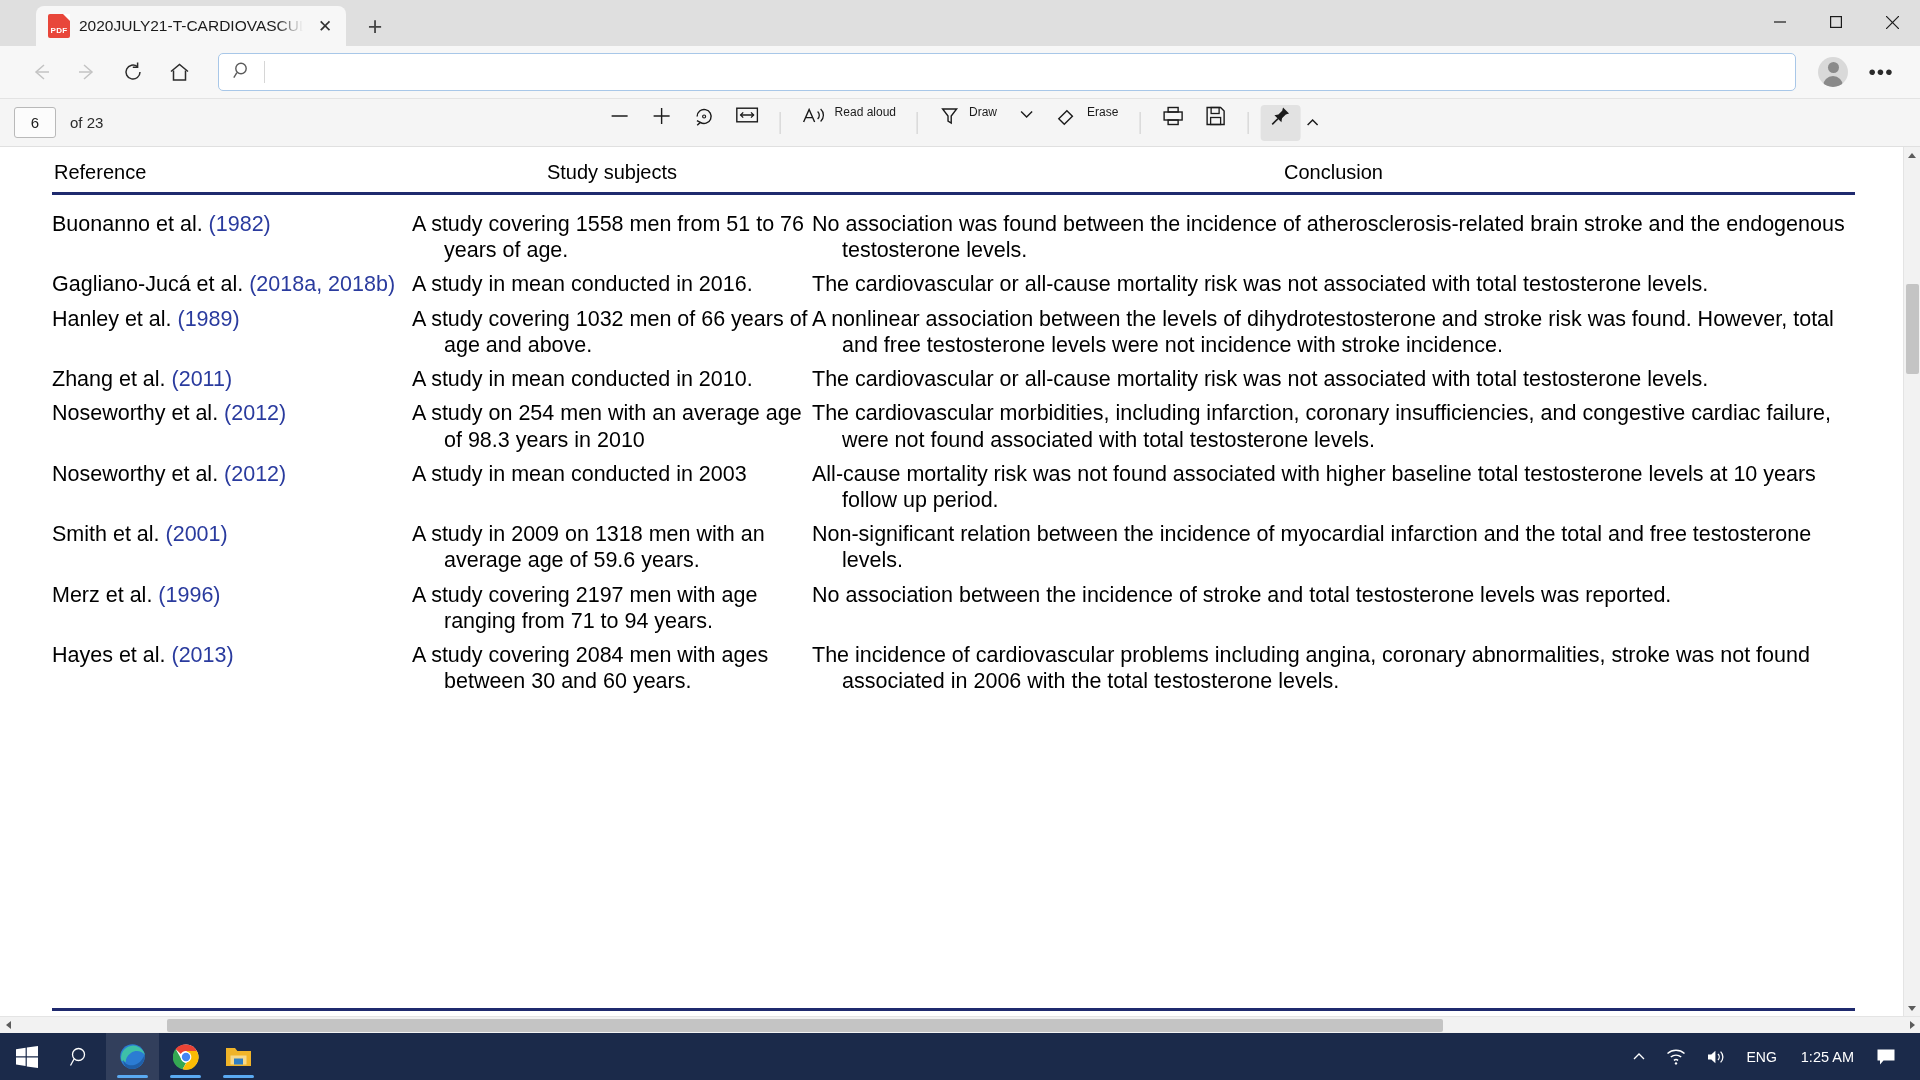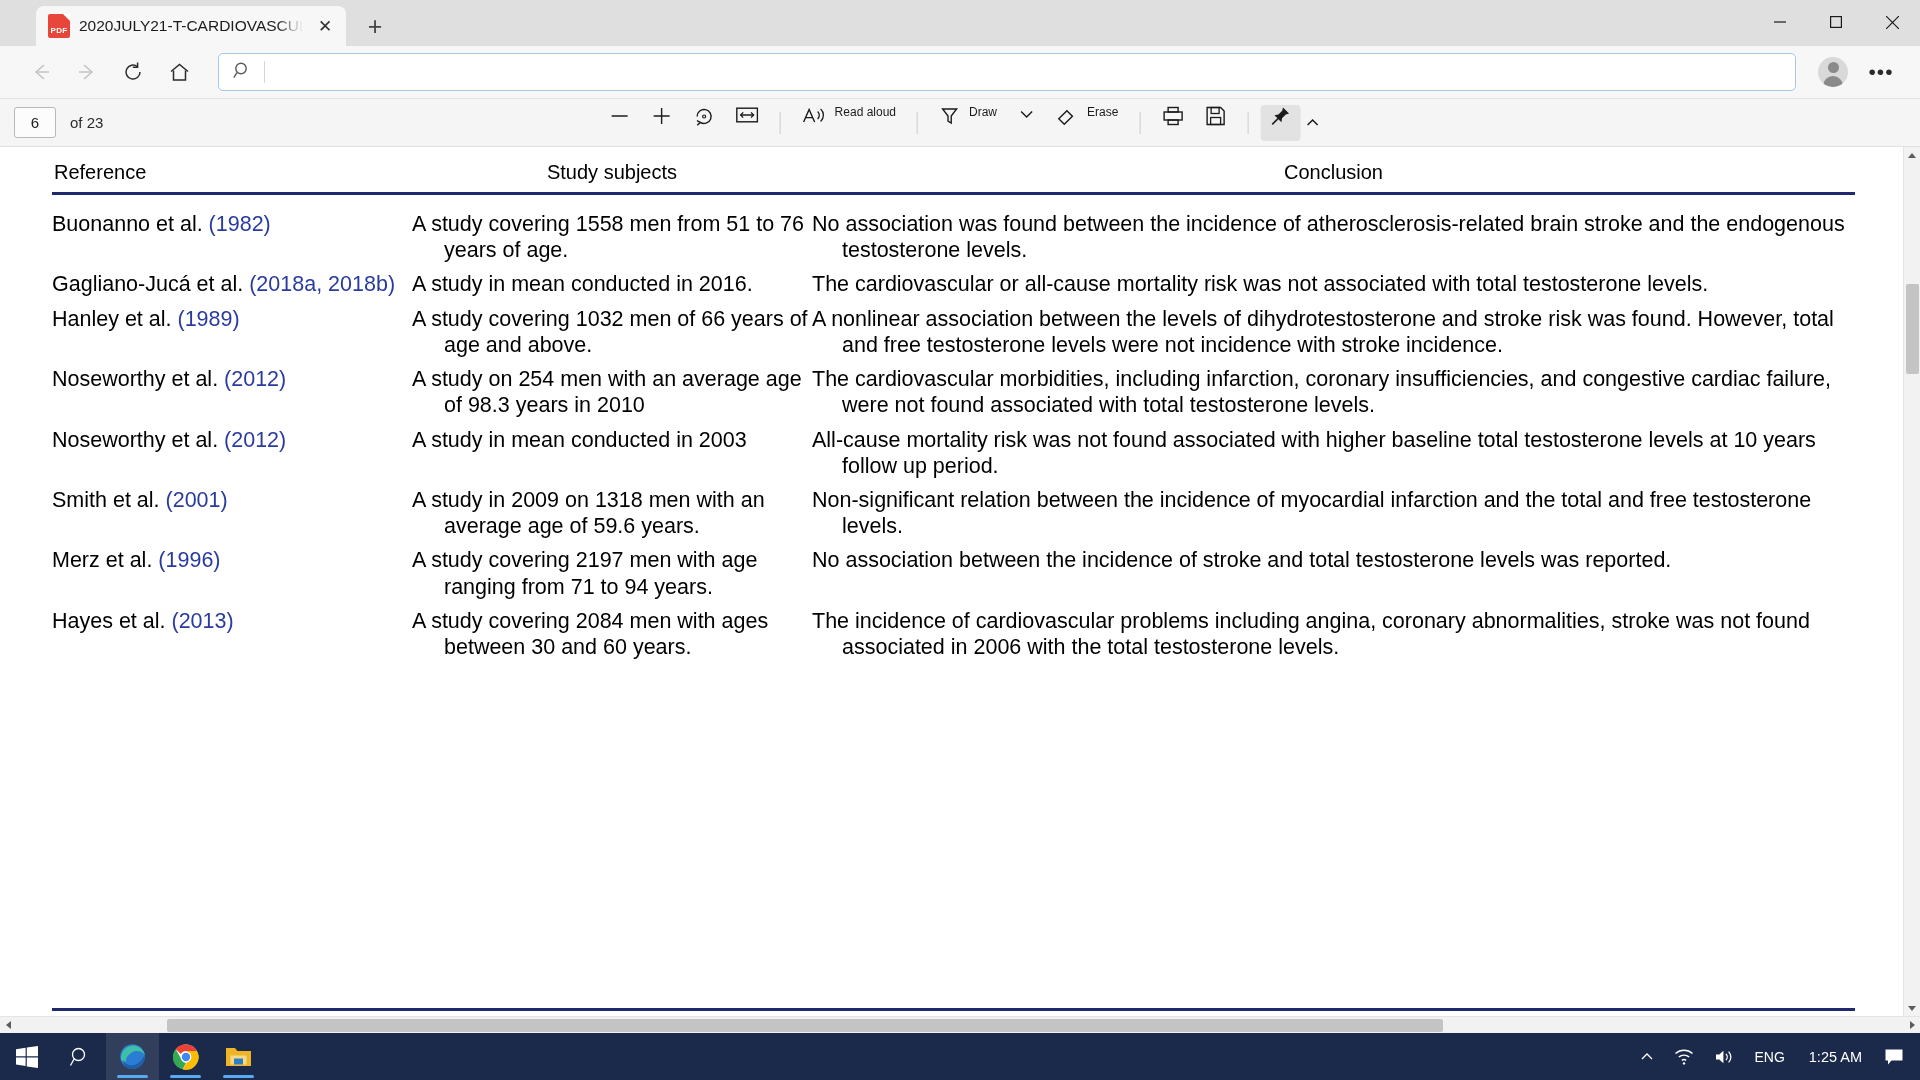--- a/index.html
+++ b/index.html
@@ -262,21 +262,21 @@
     display: flex; align-items: center; justify-content: center;
     position: relative;
   }
   .tb-item.running::after {
     content: ""; position: absolute; bottom: 2px;
     left: 11px; right: 11px; height: 3px;
     background: #5aaaf2; border-radius: 2px;
   }
   .tb-item.focused { background: rgba(255,255,255,0.10); }
   .tray {
-    position: absolute; right: 0;
+    position: absolute; right: 8px;
     display: flex; align-items: center; height: 47px;
     color: #ffffff;
   }
   .tray-ico { padding: 0 10px; height: 47px; display: flex; align-items: center; justify-content: center; }
   .tray-txt { font-size: 14px; padding: 0 10px; }
   .tray-clock { font-size: 14.5px; padding: 0 14px; }
   .tray-notif { padding: 0 16px 0 8px; height: 47px; display: flex; align-items: center; }
 </style>
 </head>
 <body>
@@ -471,20 +471,29 @@
           <tr>
             <td class="c-ref"><span>Hanley et al. </span><span class="yr">(1989)</span></td>
             <td class="c-subj">
               <span class="hang">A study covering 1032 men of 66 years of age and above.</span>
             </td>
             <td class="c-conc">
               <span class="hang-c">A nonlinear association between the levels of dihydrotestosterone and stroke risk was found. However, total and free testosterone levels were not incidence with stroke incidence.</span>
             </td>
           </tr>
           <tr>
+            <td class="c-ref"><span>Zhang et al. </span><span class="yr">(2011)</span></td>
+            <td class="c-subj">
+              <span class="hang">A study in mean conducted in 2010.</span>
+            </td>
+            <td class="c-conc">
+              <span class="hang-c">The cardiovascular or all-cause mortality risk was not associated with total testosterone levels.</span>
+            </td>
+          </tr>
+          <tr>
             <td class="c-ref"><span>Noseworthy et al. </span><span class="yr">(2012)</span></td>
             <td class="c-subj">
               <span class="hang">A study on 254 men with an average age of 98.3 years in 2010</span>
             </td>
             <td class="c-conc">
               <span class="hang-c">The cardiovascular morbidities, including infarction, coronary insufficiencies, and congestive cardiac failure, were not found associated with total testosterone levels.</span>
             </td>
           </tr>
           <tr>
             <td class="c-ref"><span>Noseworthy et al. </span><span class="yr">(2012)</span></td>

